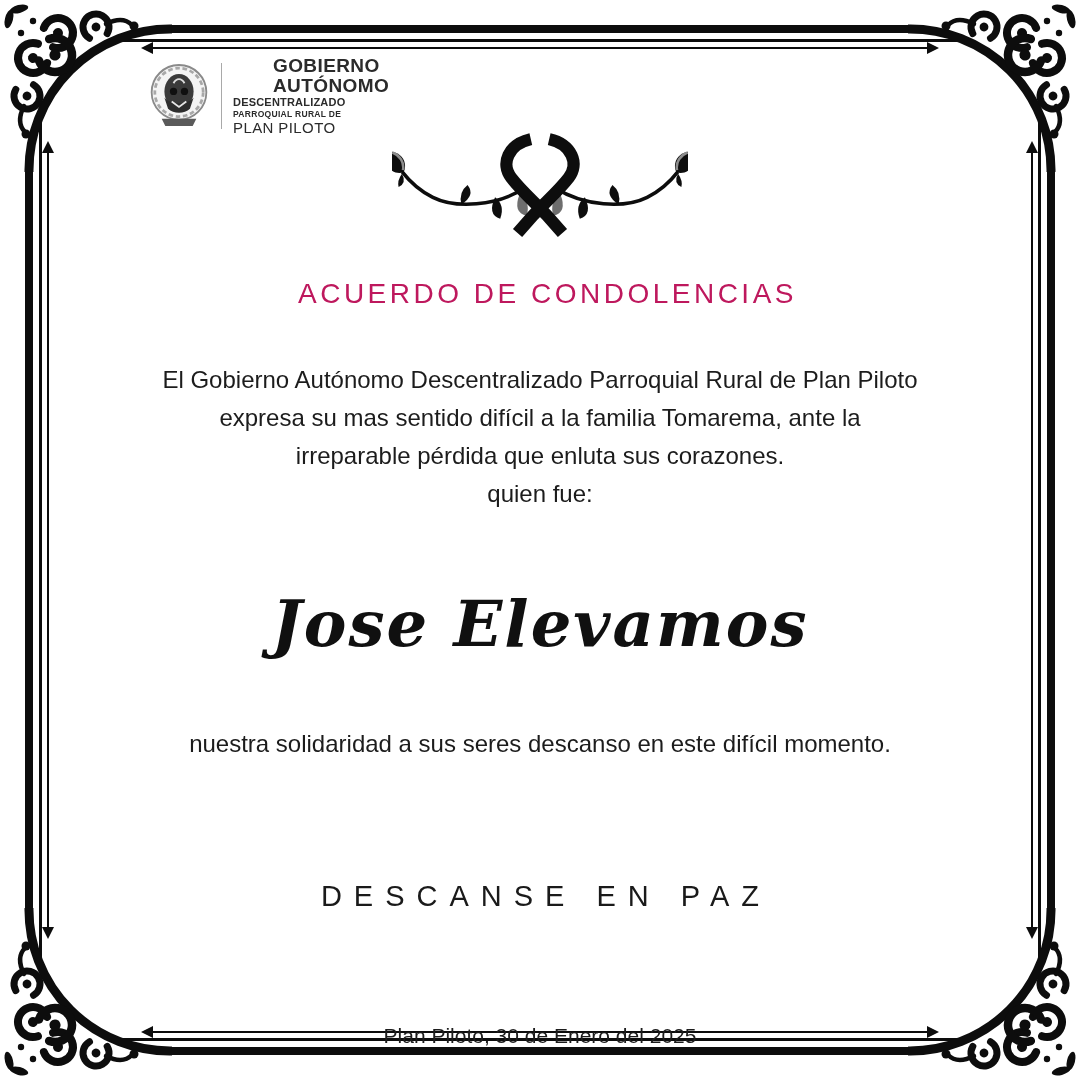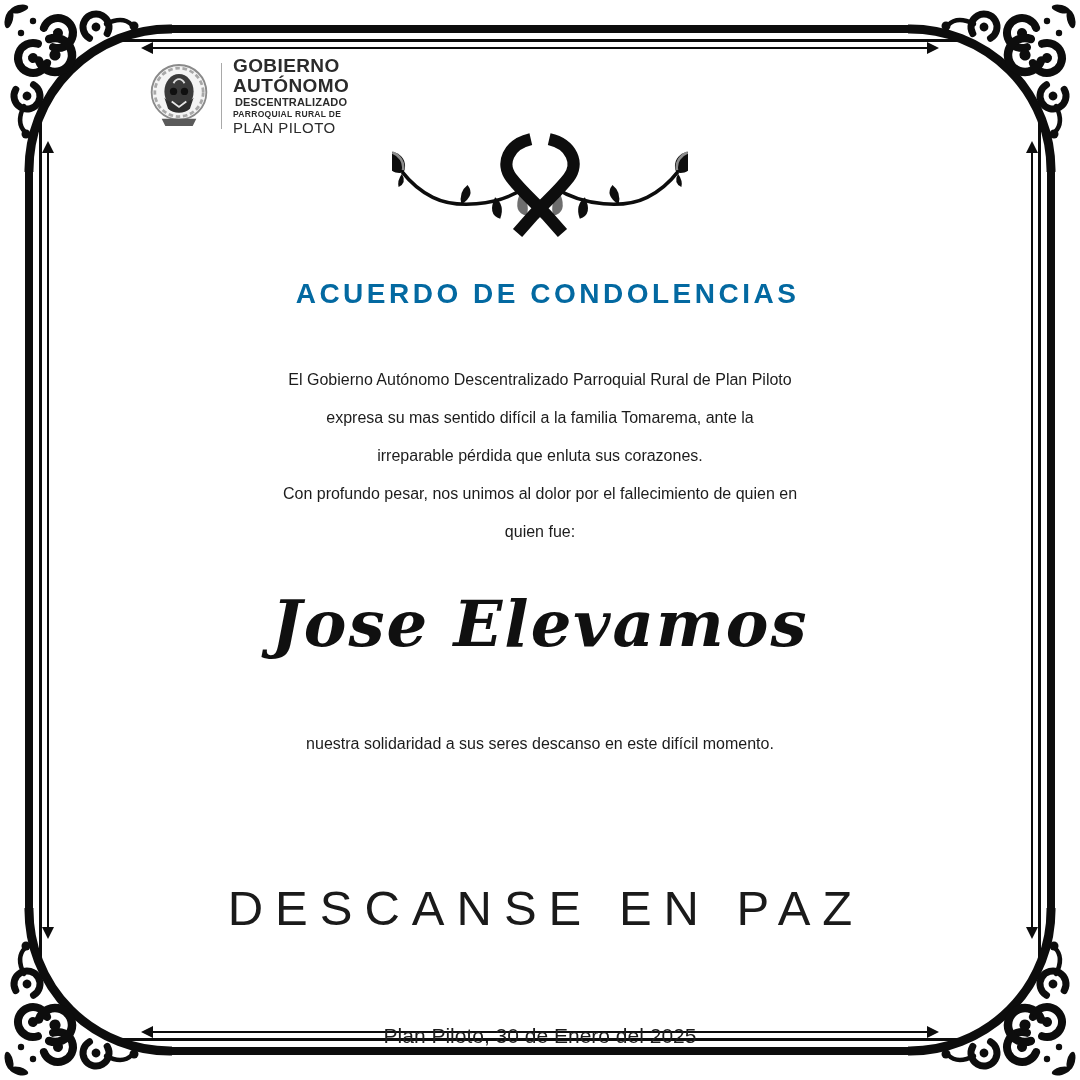--- a/index.html
+++ b/index.html
@@ -35,38 +35,38 @@
   .corner svg{display:block;width:172px;height:172px;}
   .corner.tl{top:0;left:0;}
   .corner.tr{top:0;right:0;transform:scaleX(-1);}
   .corner.bl{bottom:0;left:0;transform:scaleY(-1);}
   .corner.br{bottom:0;right:0;transform:rotate(180deg);}
 
   
   .logo{position:absolute;top:56px;left:148px;display:flex;align-items:center;gap:11px;z-index:3;}
   .logo-divider{width:1px;height:66px;background:#a9a9a9;}
   .logo-text{display:flex;flex-direction:column;justify-content:center;color:#2b2b2b;}
-  .logo-l1,.logo-l2{font-size:19px;font-weight:700;line-height:20px;letter-spacing:.4px;}
-  .logo-l3{font-size:11px;font-weight:700;line-height:12.5px;letter-spacing:.2px;text-align:center;}
+  .logo-l1,.logo-l2{font-size:19px;font-weight:700;line-height:20px;letter-spacing:.4px;margin-left:40px;}
+  .logo-l3{font-size:11px;font-weight:700;line-height:12.5px;letter-spacing:.2px;}
   .logo-l4{font-size:8.5px;font-weight:700;line-height:10px;letter-spacing:.3px;}
   .logo-l5{font-size:15px;font-weight:400;line-height:18px;letter-spacing:.4px;}
 
   
   .ribbon-wrap{position:absolute;top:133px;left:50%;margin-left:-148px;width:296px;z-index:3;}
   .ribbon-wrap svg{display:block;width:296px;height:auto;}
 
   
   .content-el{position:absolute;left:0;right:0;text-align:center;z-index:3;}
-  .title{top:278px;font-size:28px;font-weight:700;letter-spacing:3.5px;padding-left:15px;color:#0369a1;}
-  .body-line{font-size:16px;line-height:38px;color:#1c1c1c;}
+  .title{top:278px;font-size:28px;font-weight:400;letter-spacing:3.5px;padding-left:15px;color:#be185d;}
+  .body-line{font-size:24px;line-height:38px;color:#1c1c1c;}
   .p1{top:361px;}
   .p2{top:475px;}
   .p3{top:725px;}
   .deceased{top:586px;font-family:"DejaVu Serif",serif;font-style:italic;font-weight:700;font-size:64px;letter-spacing:2px;color:#101010;}
-  .farewell{top:880px;font-size:49px;font-weight:400;letter-spacing:12px;padding-left:12px;color:#1a1a1a;}
+  .farewell{top:880px;font-size:29px;font-weight:400;letter-spacing:12px;padding-left:12px;color:#1a1a1a;}
   .dateline{top:1024px;font-size:21px;color:#1c1c1c;}
 </style>
 </head>
 <body>
 
 <svg width="0" height="0" style="position:absolute" aria-hidden="true">
   <defs>
     <g id="flourish">
       <path d="M 0,0 L 172,0 L 172,29 A 141,141 0 0 0 29,172 L 0,172 Z" fill="#fff"></path>
       <path d="M 172,29 A 141,141 0 0 0 29,172" fill="none" stroke="#0d0d0d" stroke-width="9"></path>
@@ -177,21 +177,20 @@
   <main>
     <h1 class="content-el title">ACUERDO DE CONDOLENCIAS</h1>
 
     <div class="content-el p1">
       <div class="body-line">El Gobierno Autónomo Descentralizado Parroquial Rural de Plan Piloto</div>
       <div class="body-line">expresa su mas sentido difícil a la familia Tomarema, ante la</div>
       <div class="body-line">irreparable pérdida que enluta sus corazones.</div>
     </div>
 
     <div class="content-el p2">
-      <div class="body-line">Con profundo pesar, nos unimos al dolor por el fallecimiento de quien en</div>
       <div class="body-line">quien fue:</div>
     </div>
 
     <div class="content-el deceased">Jose Elevamos</div>
 
     <div class="content-el p3">
       <div class="body-line">nuestra solidaridad a sus seres descanso en este difícil momento.</div>
     </div>
 
     <div class="content-el farewell">DESCANSE EN PAZ</div>

